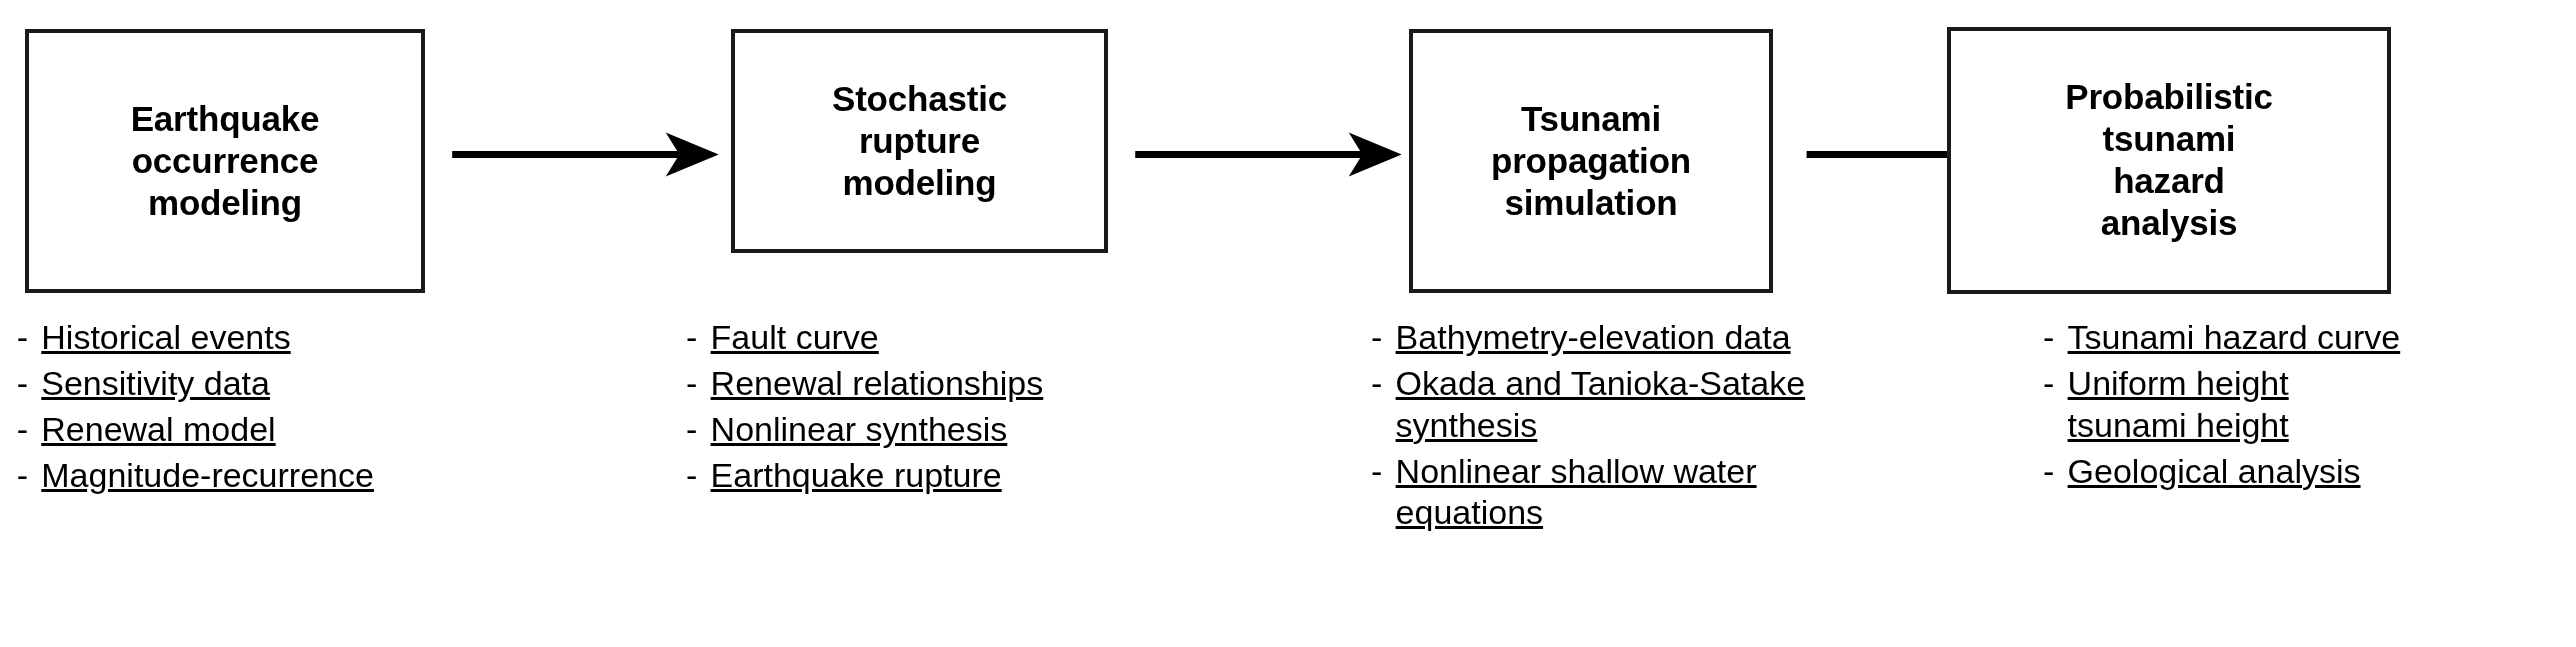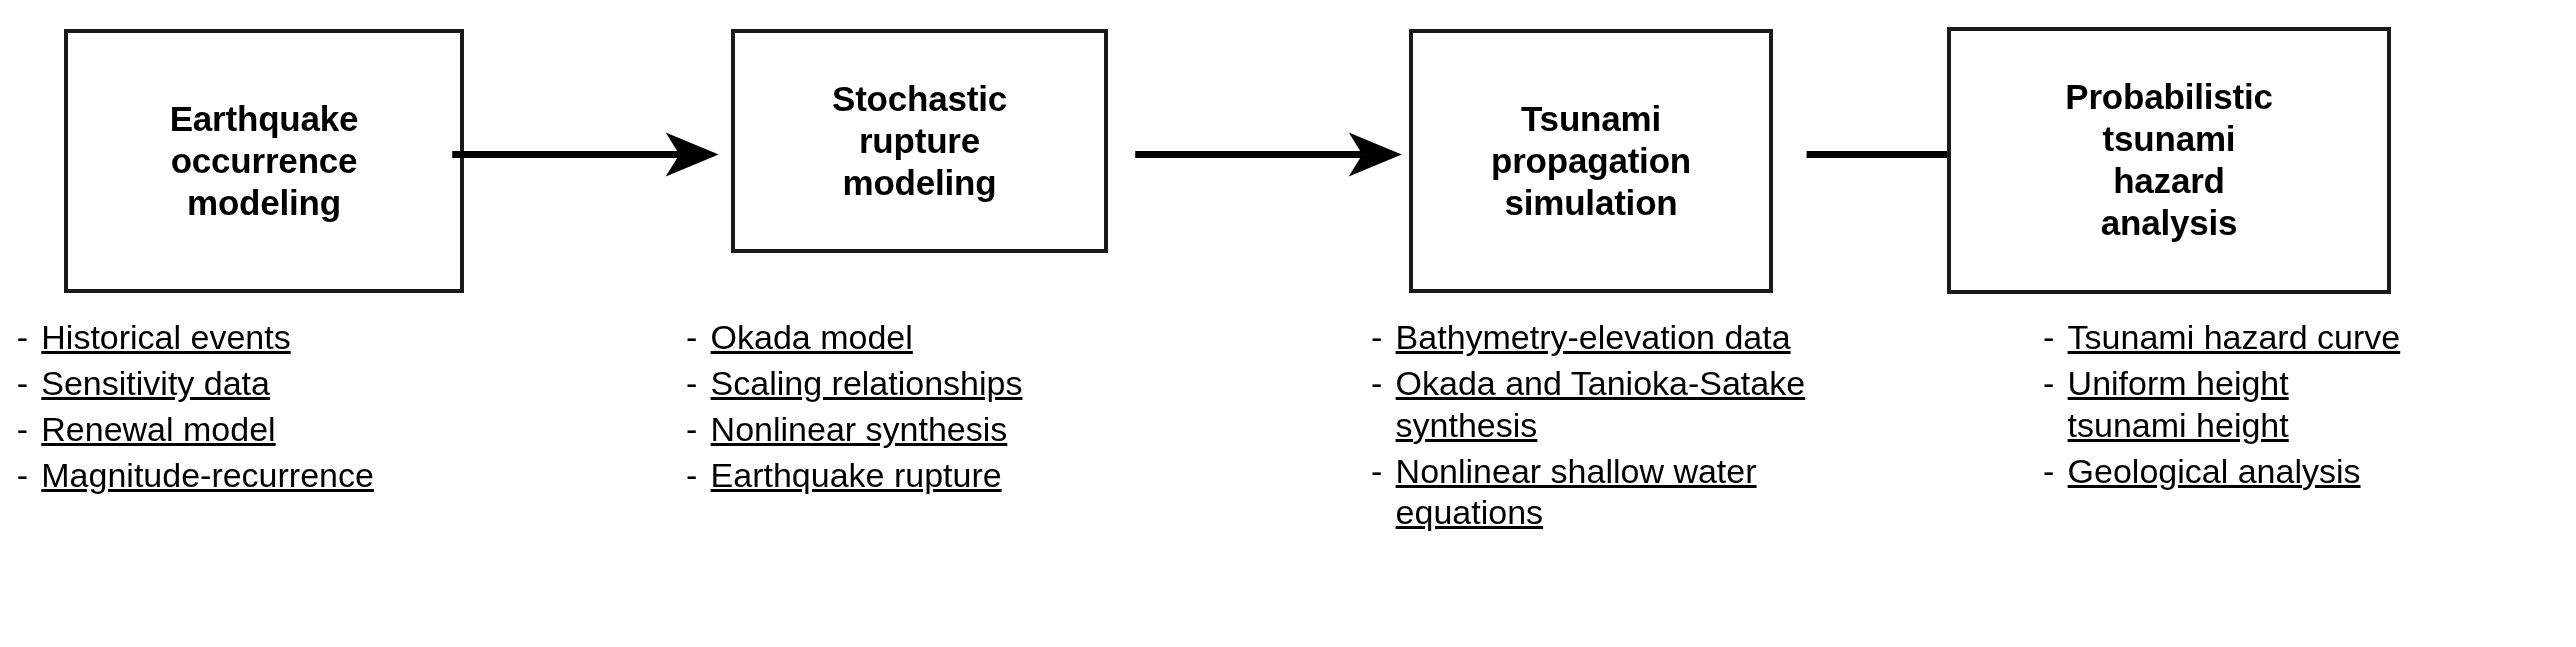--- a/index.html
+++ b/index.html
@@ -86,21 +86,21 @@
     display: block;
     overflow: visible;
   }
 </style>
 </head>
 <body>
 
 <div id="canvas">
 
   <div class="stage">
-    <div class="stage-box" style="left:25px; top:29px; width:400px; height:264px;margin-left:39px;">
+    <div class="stage-box" style="left:25px; top:29px; width:400px; height:264px;">
       <span class="stage-box-title">Earthquake
 occurrence
 modeling</span>
     </div>
 
     <ul class="bullet-list" style="left:16.7px; top:317px; width:532px;">
       <li class="bullet-item">
         <span class="bullet-dash">-</span>
         <span class="bullet-text">Historical events</span>
       </li>
@@ -129,25 +129,25 @@
   <div class="stage">
     <div class="stage-box" style="left:731px; top:29px; width:377px; height:224px;">
       <span class="stage-box-title">Stochastic
 rupture
 modeling</span>
     </div>
 
     <ul class="bullet-list" style="left:686px; top:317px; width:577px;">
       <li class="bullet-item">
         <span class="bullet-dash">-</span>
-        <span class="bullet-text">Okada model</span>
-      </li>
-      <li class="bullet-item">
-        <span class="bullet-dash">-</span>
-        <span class="bullet-text">Scaling relationships</span>
+        <span class="bullet-text">Fault curve</span>
+      </li>
+      <li class="bullet-item">
+        <span class="bullet-dash">-</span>
+        <span class="bullet-text">Renewal relationships</span>
       </li>
       <li class="bullet-item">
         <span class="bullet-dash">-</span>
         <span class="bullet-text">Nonlinear synthesis</span>
       </li>
       <li class="bullet-item">
         <span class="bullet-dash">-</span>
         <span class="bullet-text">Earthquake rupture</span>
       </li>
     </ul>

